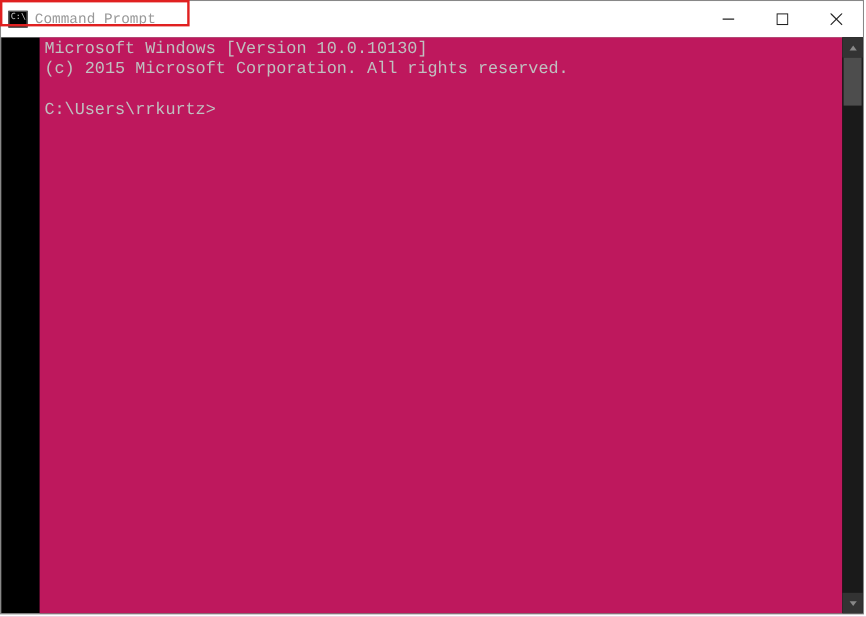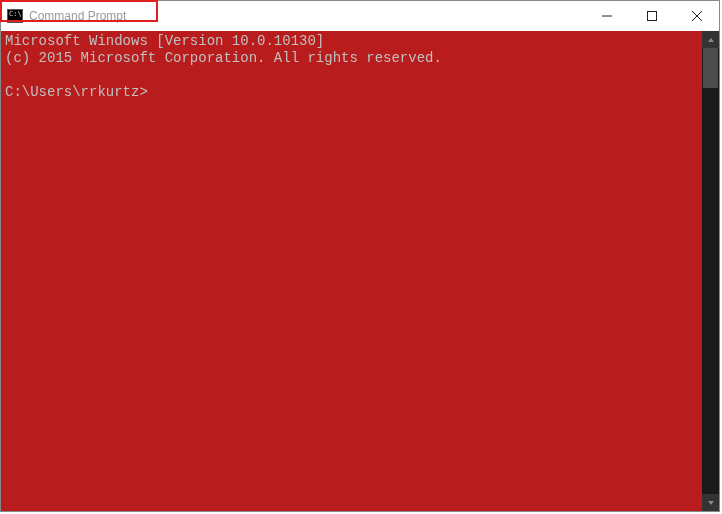--- a/index.html
+++ b/index.html
@@ -61,20 +61,21 @@
       color: #ccc;
       line-height: 7px;
       padding: 1px 1px;
       font-family: Consolas, monospace;
       overflow: hidden;
     }
     .title-text {
       font-size: 12px;
       color: #999;
       line-height: 30px;
+      font-family: Liberation Mono, monospace;
     }
     .win-controls {
       margin-left: auto;
       display: flex;
       height: 100%;
     }
     .win-btn {
       width: 45px;
       height: 29px;
       display: flex;
@@ -93,28 +94,29 @@
       stroke-width: 1;
     }
     .terminal-area {
       flex: 1;
       display: flex;
       background: #000;
       min-height: 0;
     }
     .terminal {
       flex: 1;
-      background: #b91c1c;
+      background: #be185d;
       color: #c0c0c0;
       font-family: Consolas, "Courier New", monospace;
       font-size: 14px;
       line-height: 17px;
       padding: 2px 0 2px 4px;
       white-space: pre;
       overflow: hidden;
+      margin-left: 32px;
     }
     .scrollbar {
       width: 17px;
       background: #1a1a1a;
       position: relative;
       flex-shrink: 0;
     }
     .scroll-arrow {
       width: 17px;
       height: 17px;

